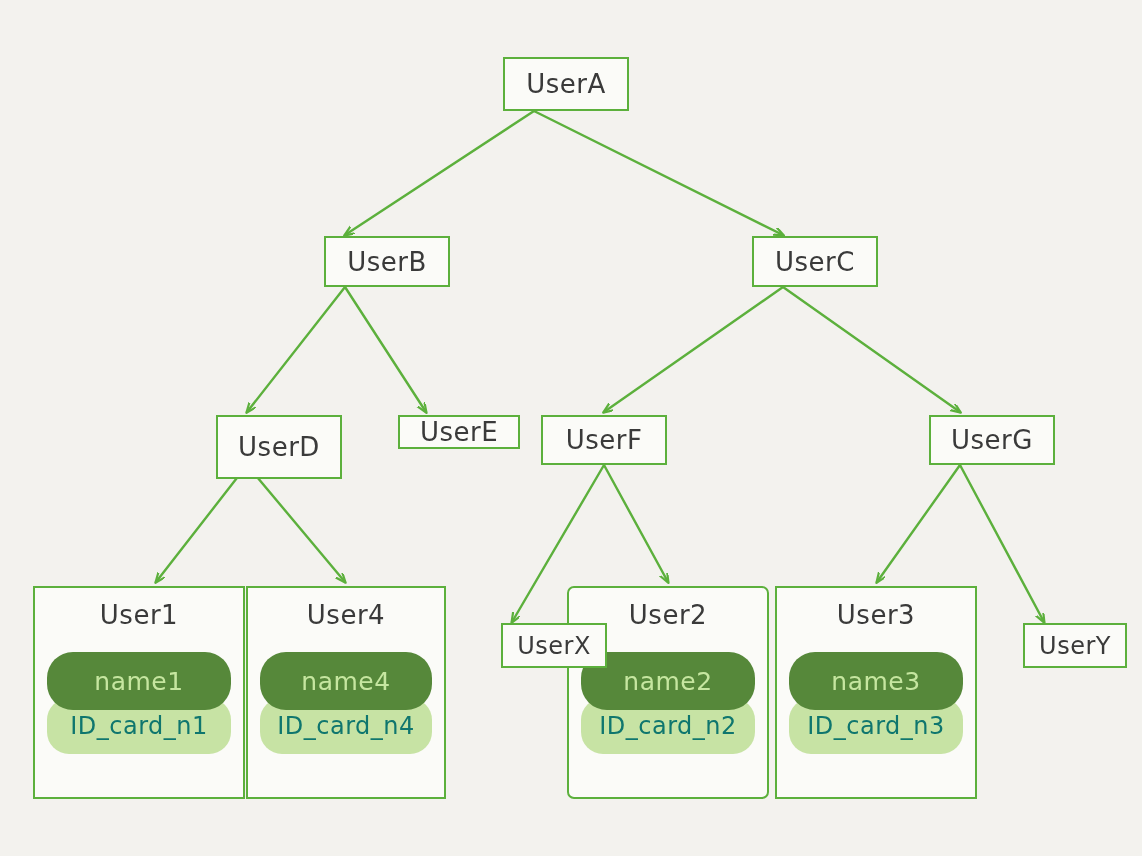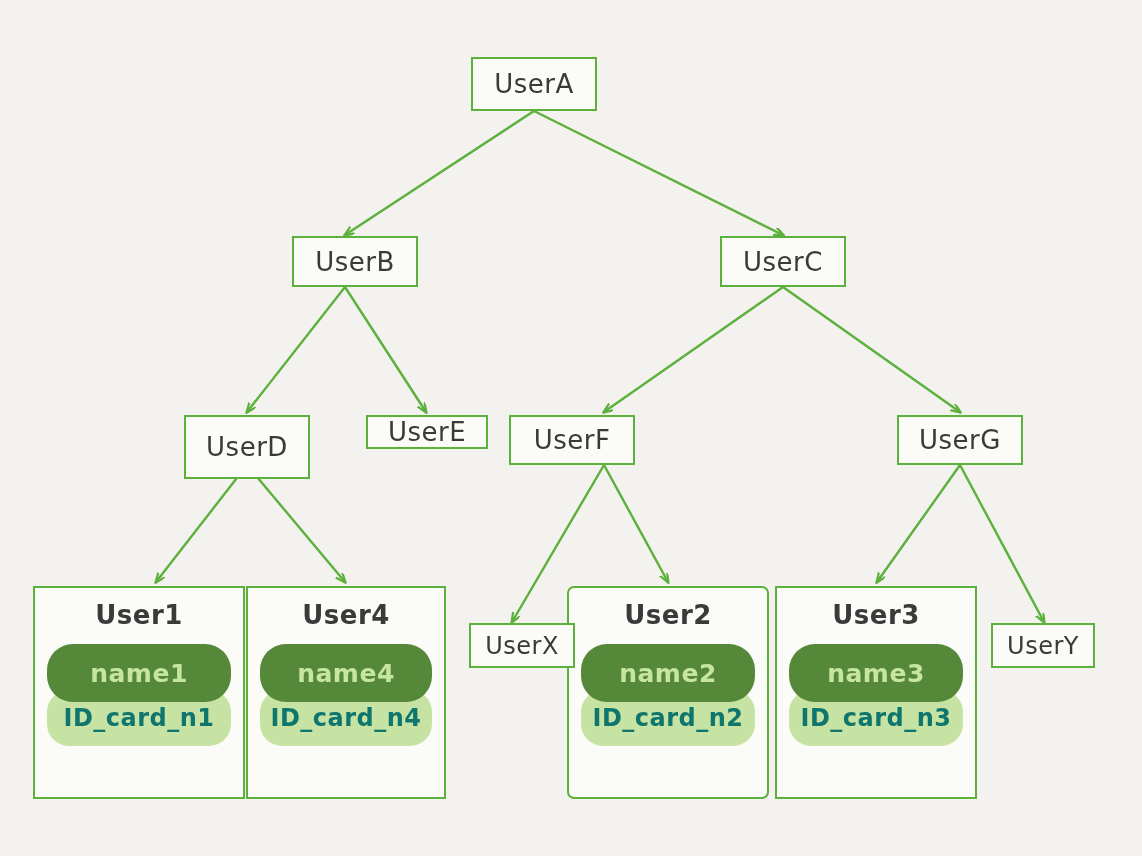--- a/index.html
+++ b/index.html
@@ -28,48 +28,49 @@
     box-sizing: border-box;
     border: 2.5px solid #5cb03c;
     background: #fbfbf8;
     color: #3a3a3a;
     display: flex;
     align-items: center;
     justify-content: center;
     font-size: 26px;
     letter-spacing: 0.5px;
     z-index: 3;
+    margin-left: 32px;
   }
   .node-sm {
     font-size: 24px;
   }
   .card {
     position: absolute;
     box-sizing: border-box;
     border: 2.5px solid #5cb03c;
     background: #fbfbf8;
     z-index: 2;
     display: flex;
     flex-direction: column;
     align-items: center;
     padding-top: 12px;
-    font-weight: bold;
   }
   .card-title {
     color: #3a3a3a;
     font-size: 26px;
     letter-spacing: 0.5px;
     margin-bottom: 14px;
   }
   .pill-wrap {
     position: relative;
     width: 100%;
     display: flex;
     flex-direction: column;
     align-items: center;
+    margin-top: 8px;
   }
   .pill {
     box-sizing: border-box;
     display: flex;
     align-items: center;
     justify-content: center;
     font-size: 25px;
     letter-spacing: 0.5px;
     width: 88%;
   }

